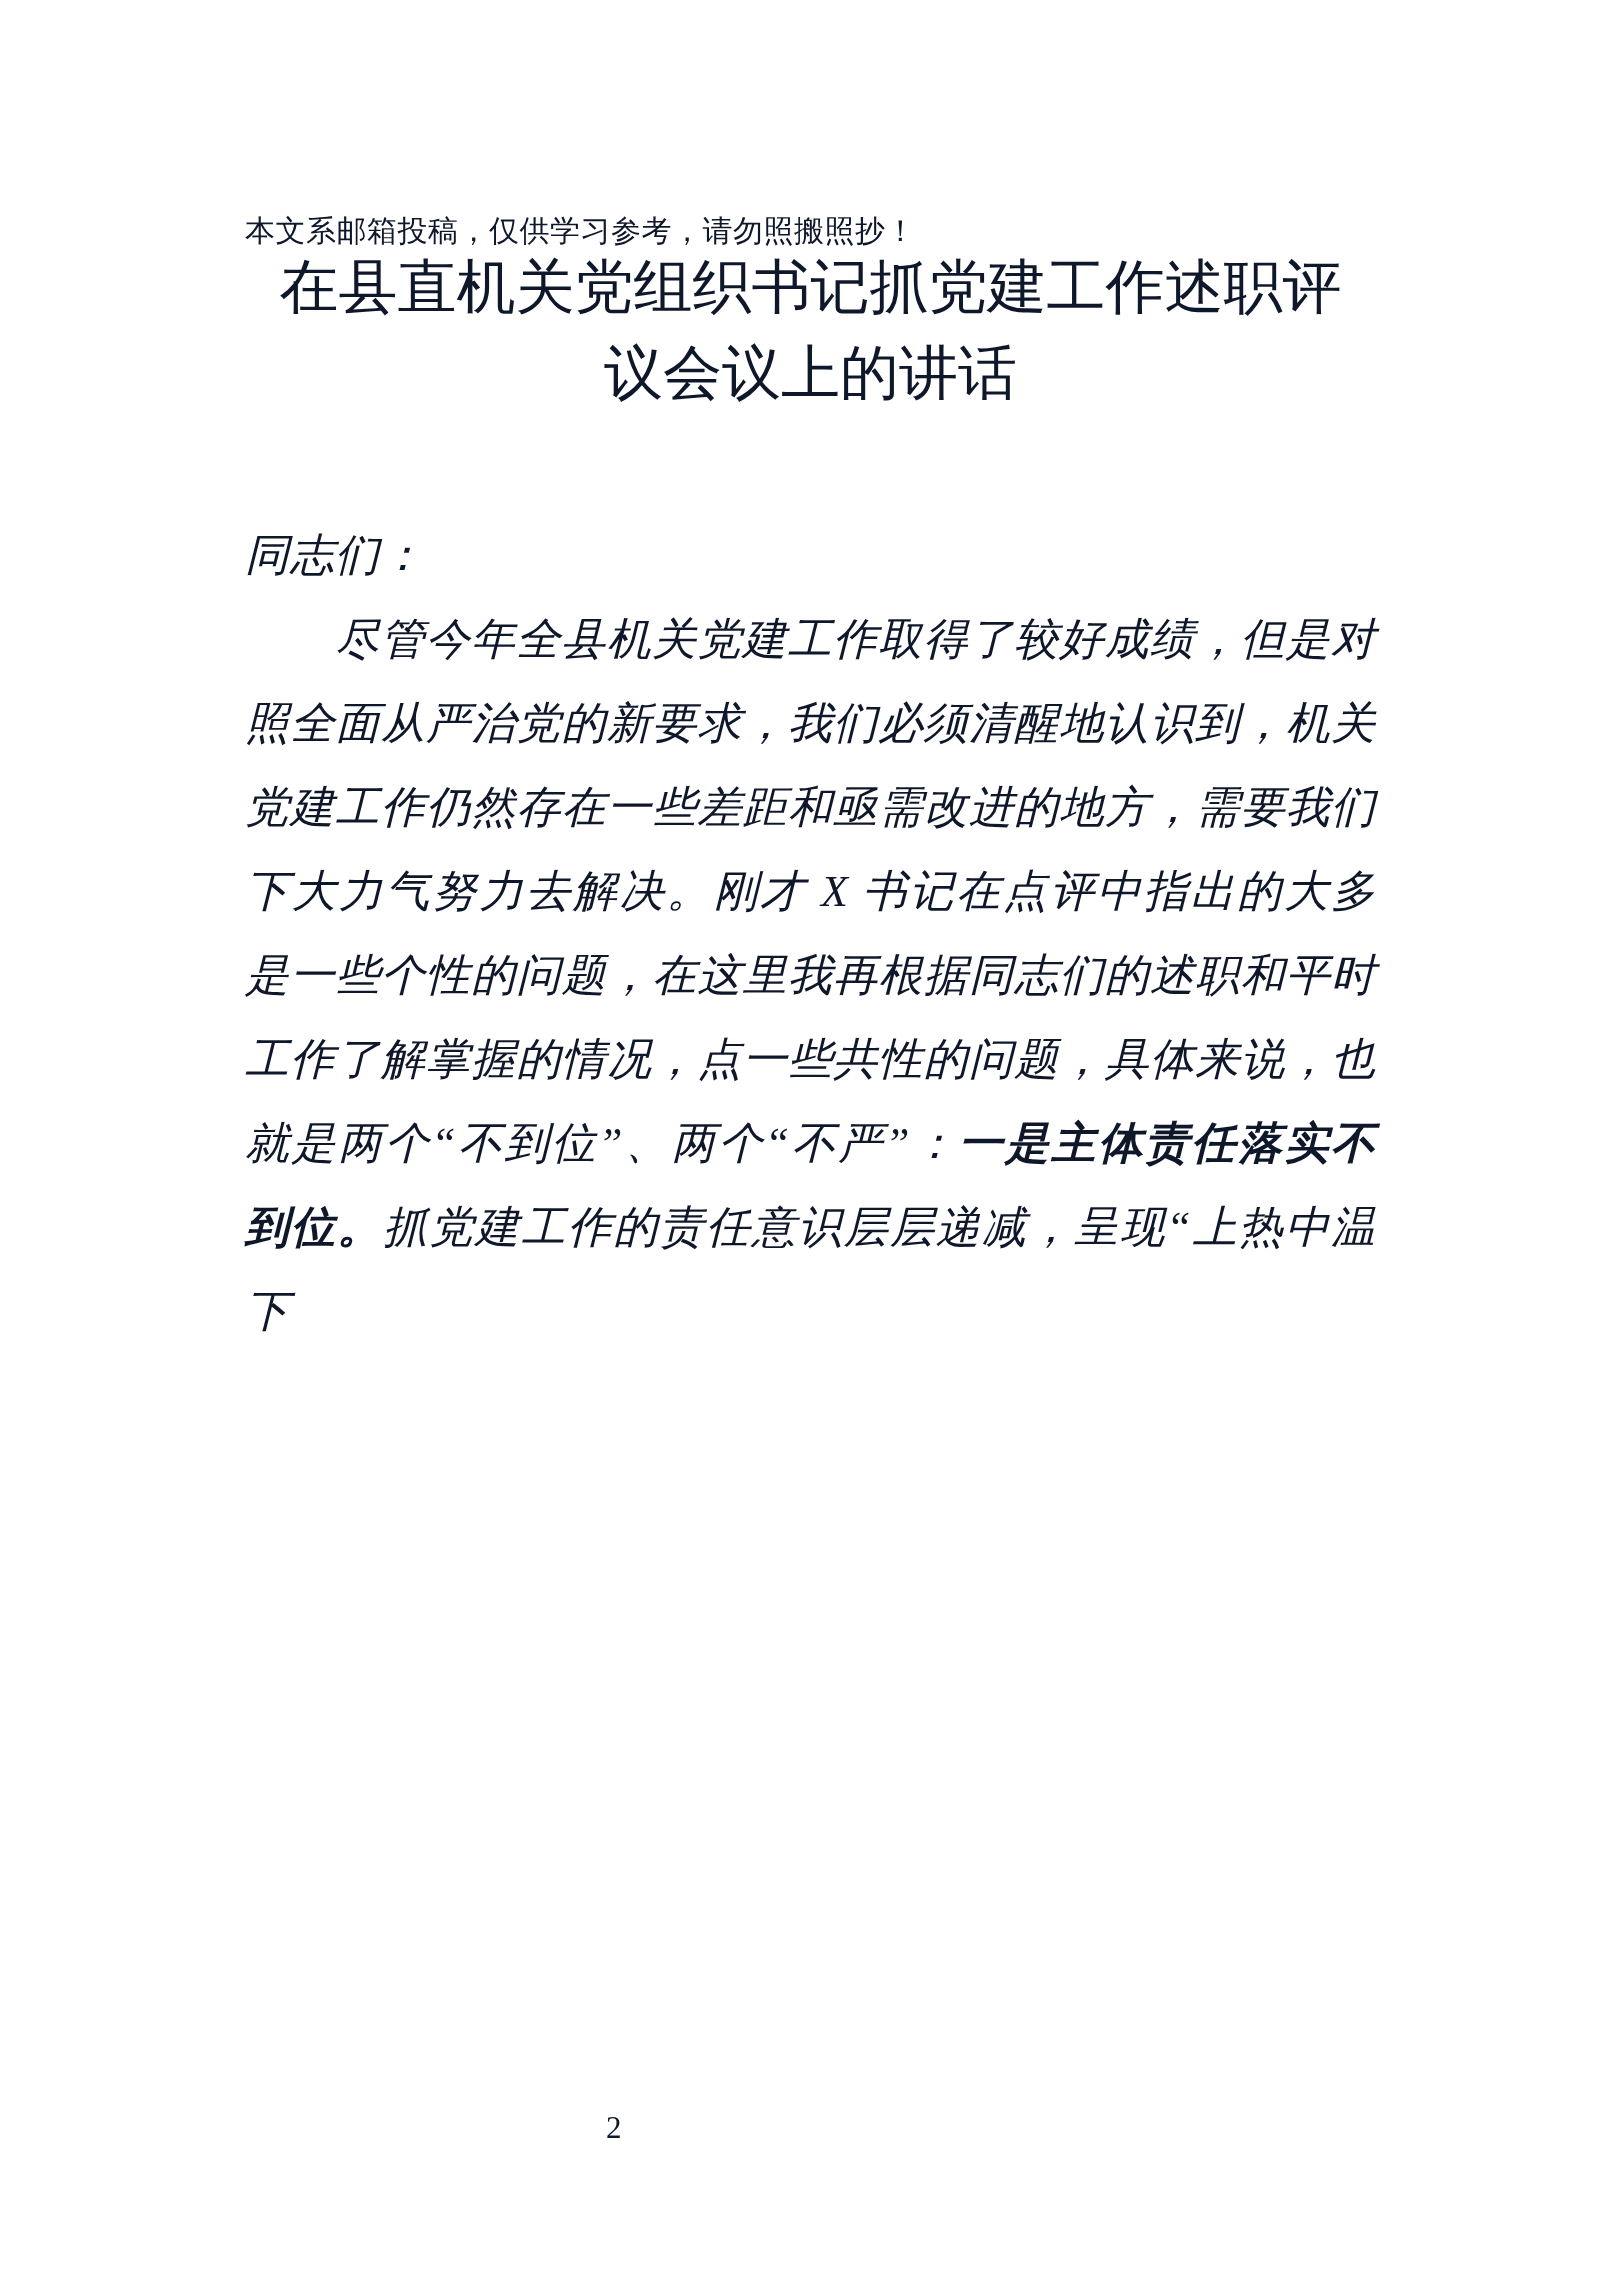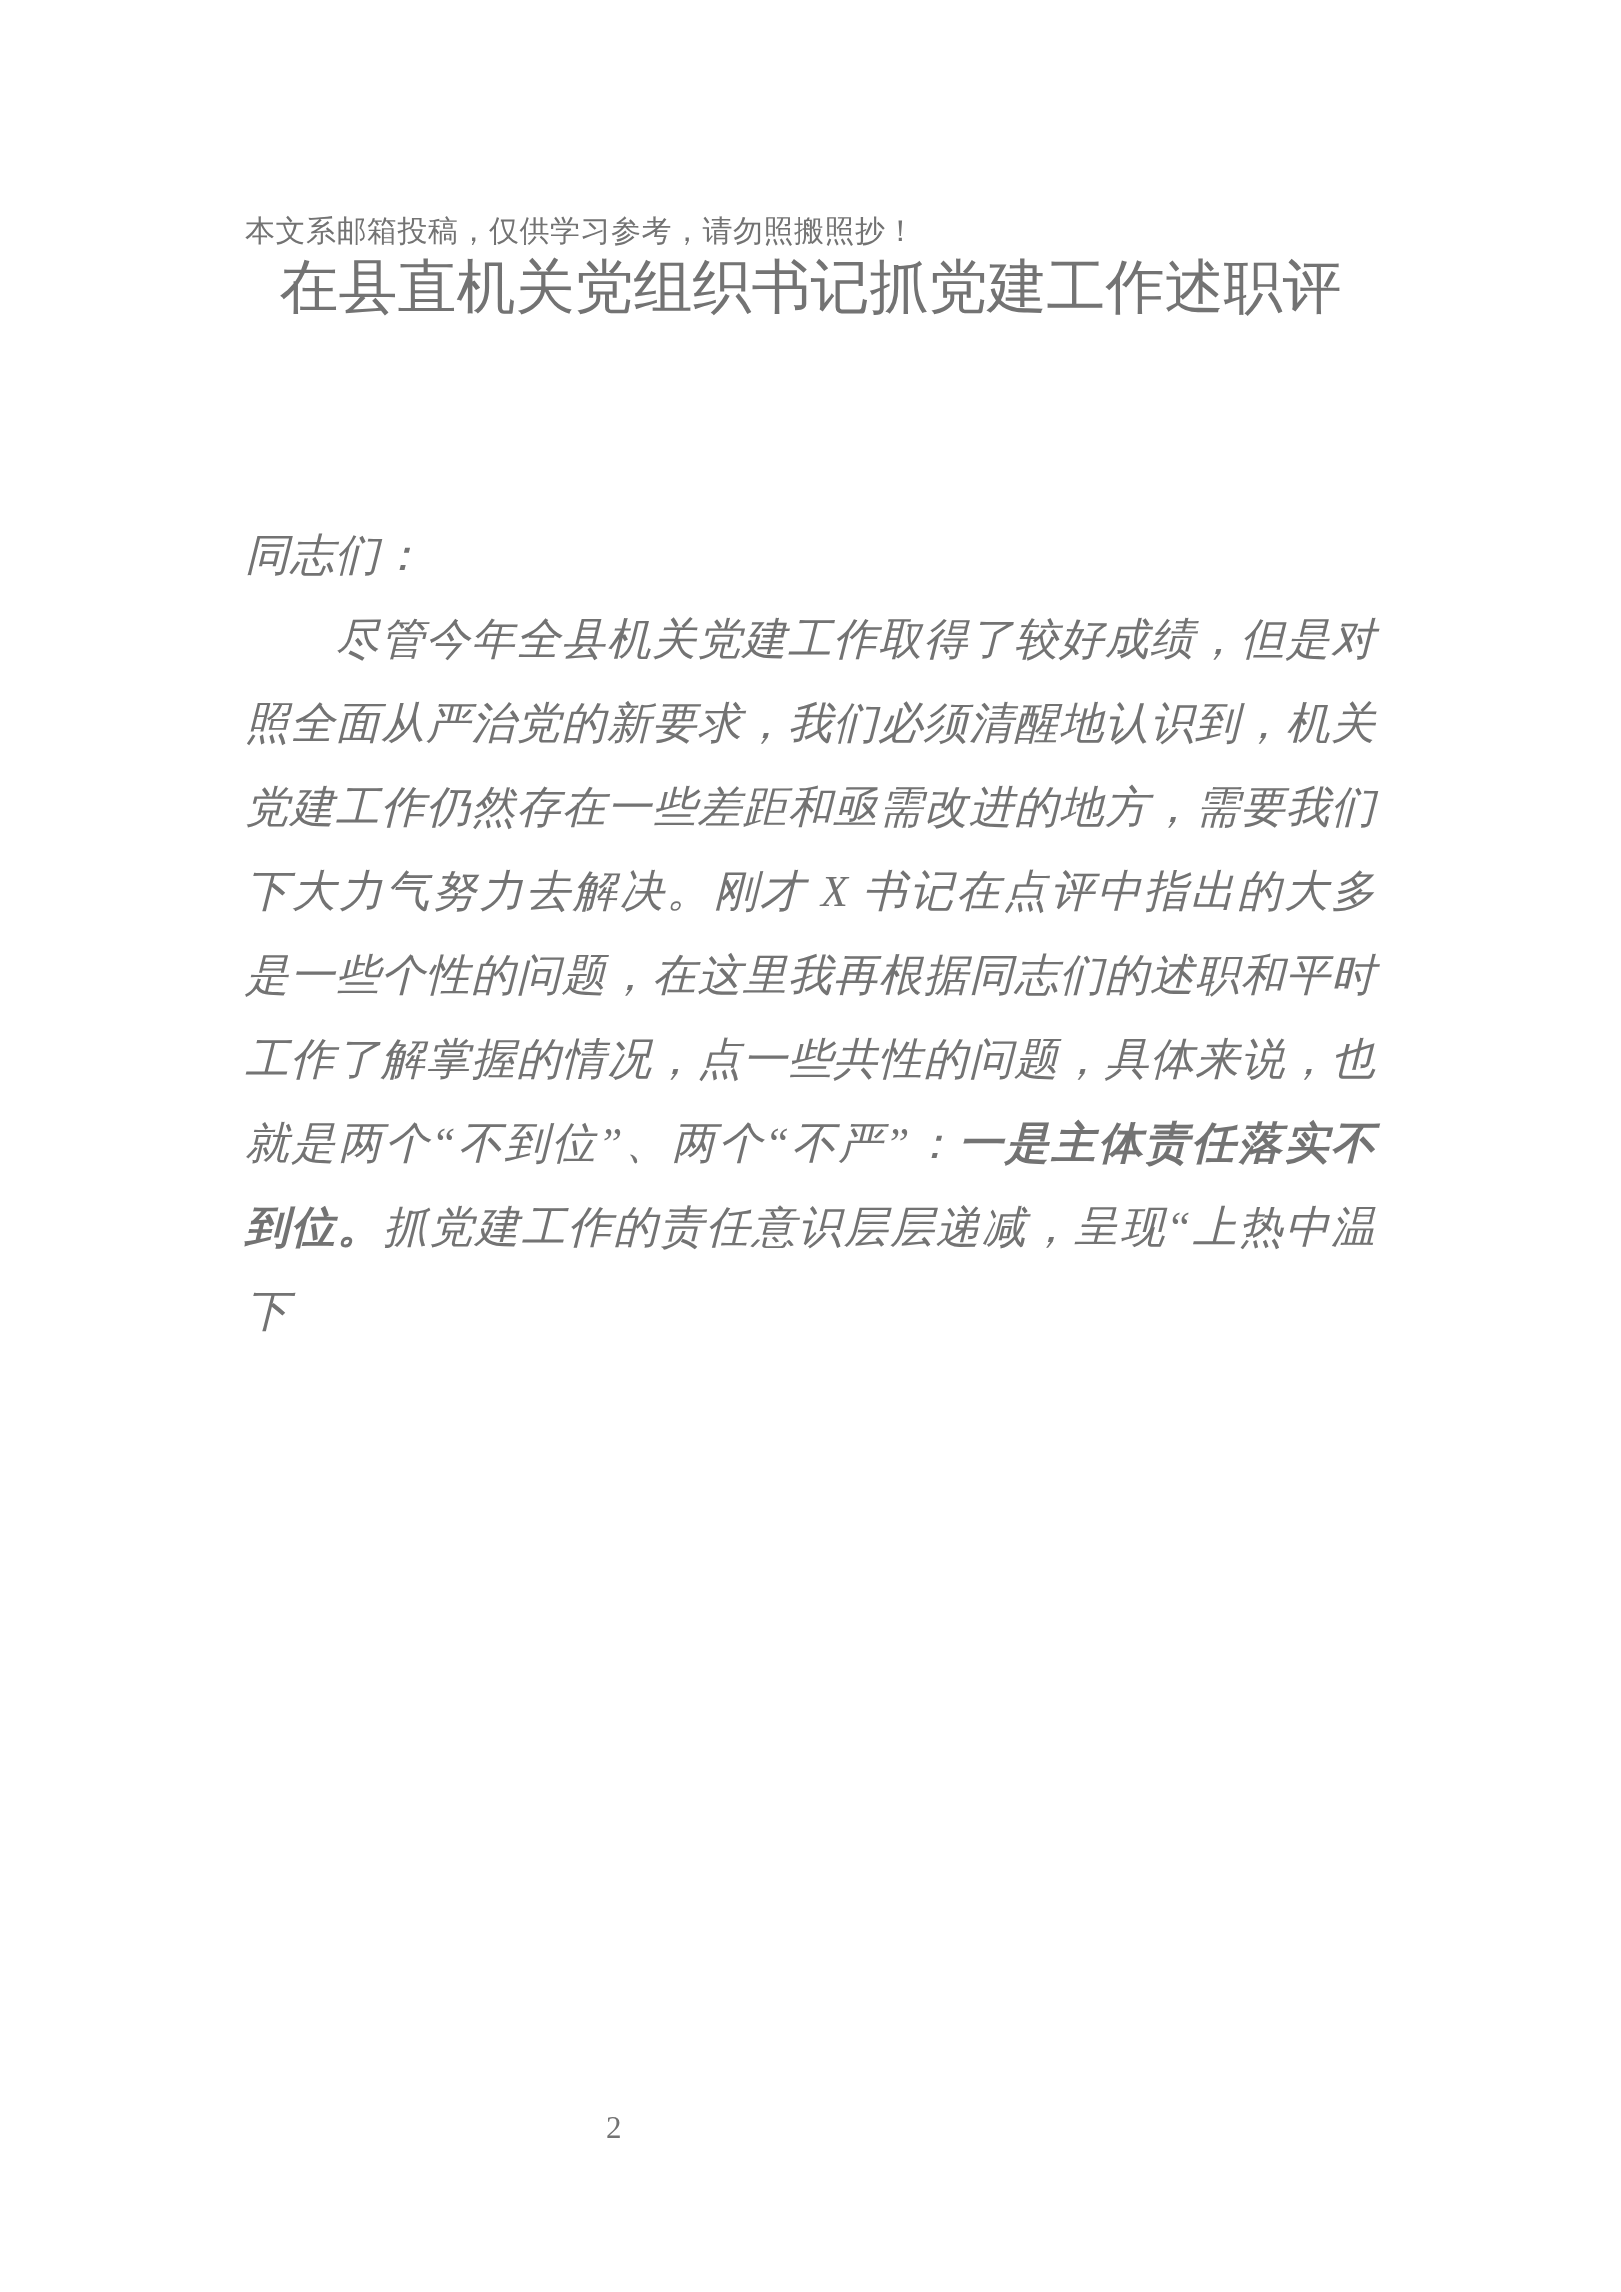--- a/index.html
+++ b/index.html
@@ -5,21 +5,21 @@
   html, body {
     margin: 0;
     padding: 0;
     background: #ffffff;
   }
   .page {
     position: relative;
     width: 1621px;
     height: 2293px;
     background: #ffffff;
-    color: #737373;
+    color: #0f172a;
     
     font-family: "Liberation Serif", "DejaVu Serif", sans-serif;
     overflow: hidden;
   }
   .header-note {
     position: absolute;
     left: 245px;
     top: 209px;
     width: 1131px;
     font-size: 30px;
@@ -68,20 +68,21 @@
 </style>
 </head>
 <body>
 
 <div class="page">
 
   <div class="header-note">本文系邮箱投稿，仅供学习参考，请勿照搬照抄！</div>
 
   <div class="title">
     <div>在县直机关党组织书记抓党建工作述职评</div>
+    <div>议会议上的讲话</div>
   </div>
 
   <div class="body-text">
       <p class="para"><span>同志们：</span></p>
       <p class="para indent"><span>尽管今年全县机关党建工作取得了较好成绩，但是对照全面从严治党的新要求，我们必须清醒地认识到，机关党建工作仍然存在一些差距和亟需改进的地方，需要我们下大力气努力去解决。刚才 X 书记在点评中指出的大多是一些个性的问题，在这里我再根据同志们的述职和平时工作了解掌握的情况，点一些共性的问题，具体来说，也就是两个“不到位”、两个“不严”：</span><span class="bold">一是主体责任落实不到位。</span><span>抓党建工作的责任意识层层递减，呈现“上热中温下</span></p>
     </div>
 
   <div class="page-number">2</div>
 
 </div>

